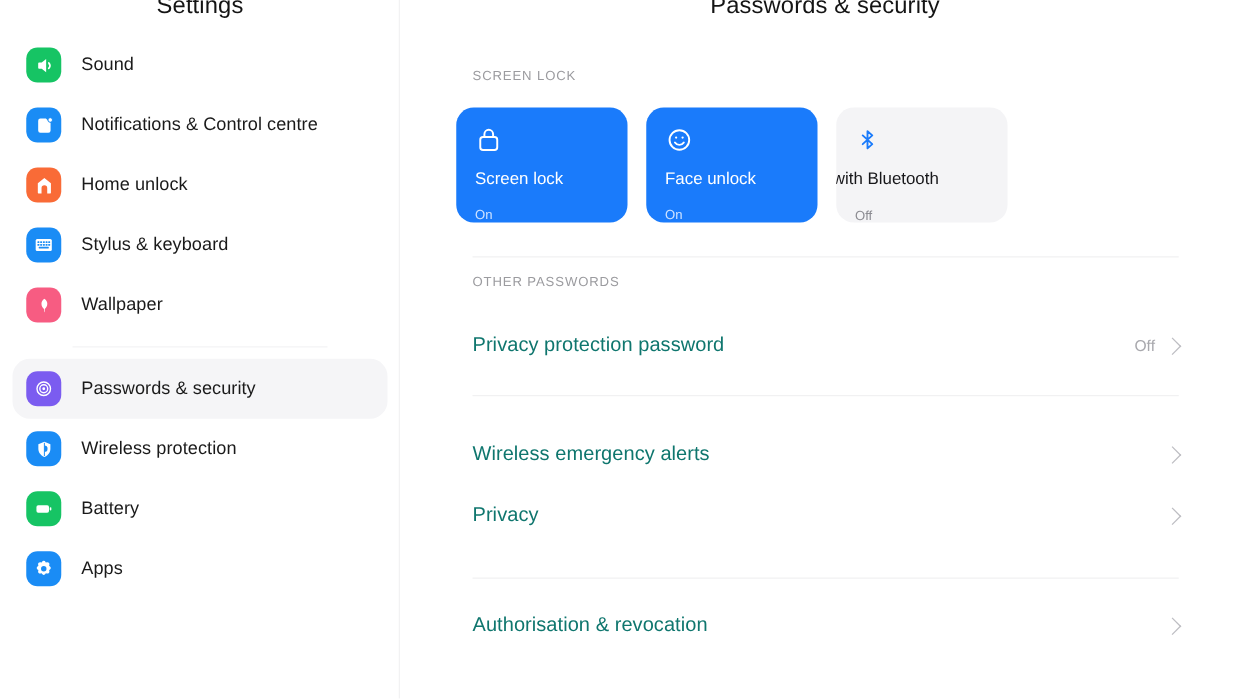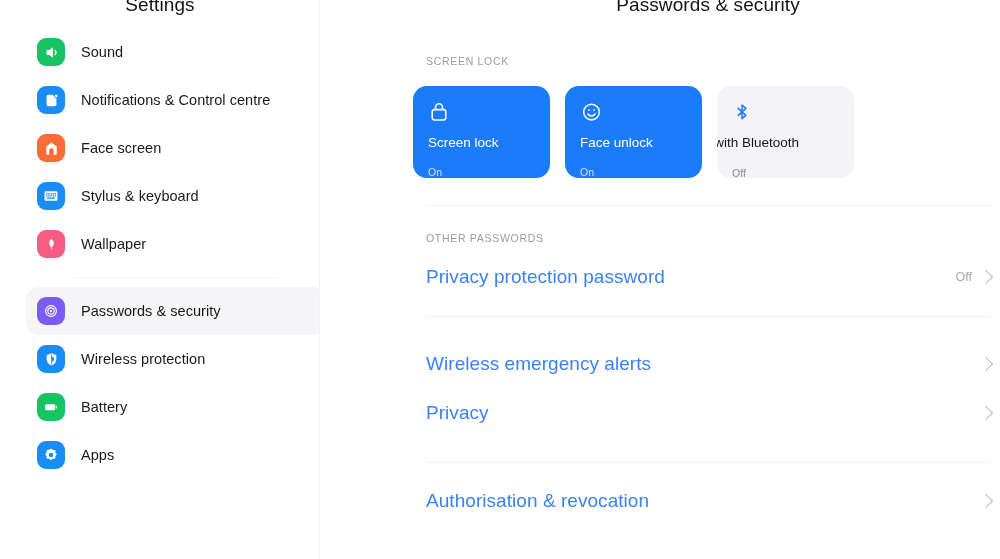--- a/index.html
+++ b/index.html
@@ -14,21 +14,20 @@
     font-family: "Liberation Sans", sans-serif;
     color: #111111;
     -webkit-font-smoothing: antialiased;
   }
   .app {
     position: relative;
     width: 1000px;
     height: 559px;
     display: flex;
     background: #ffffff;
-    gap: 48px;
   }
 
   
   .sidebar {
     position: relative;
     width: 320px;
     height: 559px;
     background: #ffffff;
     flex: 0 0 320px;
     overflow: hidden;
@@ -49,21 +48,21 @@
     text-align: center;
     font-size: 19px;
     font-weight: 400;
     letter-spacing: .1px;
     color: #141414;
   }
 
   .nav {
     position: absolute;
     top: 28px;
-    left: 16px;
+    left: 0;
     width: 320px;
   }
   .nav-item {
     position: relative;
     display: flex;
     align-items: center;
     height: 48px;
     margin: 0 10px;
     padding-left: 11px;
     border-radius: 14px;
@@ -117,21 +116,21 @@
 
   .section-label {
     position: absolute;
     left: 58px;
     font-size: 10.5px;
     letter-spacing: .7px;
     color: #9b9b9f;
     text-transform: uppercase;
   }
   #screen-lock-label { top: 55px; }
-  #other-passwords-label { top: 232px; }
+  #other-passwords-label { top: 220px; }
 
   .cards {
     position: absolute;
     left: 45px;
     top: 86px;
     display: flex;
     gap: 15px;
   }
   .card {
     width: 137px;
@@ -199,22 +198,22 @@
 
   .row {
     position: absolute;
     left: 58px;
     width: 565px;
     height: 26px;
     display: flex;
     align-items: center;
   }
   .row-label {
-    font-size: 19px;
-    color: #3b82f6;
+    font-size: 16px;
+    color: #0f766e;
     letter-spacing: .05px;
     white-space: nowrap;
   }
   .row-right {
     margin-left: auto;
     display: flex;
     align-items: center;
     gap: 9px;
   }
   .row-value {
@@ -263,21 +262,21 @@
         </span>
         <span class="nav-label">Notifications &amp; Control centre</span>
       </div>
 
       <div class="nav-item">
         <span class="nav-icon" style="background:#f96b37">
           <svg width="17" height="17" viewBox="0 0 24 24">
               <path fill="#fff" d="M12 3.4 4.6 9.2V20a.8.8 0 0 0 .8.8h3.4v-6a3.2 3.2 0 0 1 6.4 0v6h3.4a.8.8 0 0 0 .8-.8V9.2L12 3.4z"></path>
             </svg>
         </span>
-        <span class="nav-label">Face screen</span>
+        <span class="nav-label">Home unlock</span>
       </div>
 
       <div class="nav-item">
         <span class="nav-icon" style="background:#1a8cf5">
           <svg width="18" height="18" viewBox="0 0 24 24">
               <rect x="3.4" y="5.6" width="17.2" height="12.8" rx="1.6" fill="#fff"></rect>
               <g fill="#1a8cf5">
                 <rect x="5.3" y="8.1" width="2" height="1.8" rx=".4"></rect>
                 <rect x="8.2" y="8.1" width="2" height="1.8" rx=".4"></rect>
                 <rect x="11.1" y="8.1" width="2" height="1.8" rx=".4"></rect>

